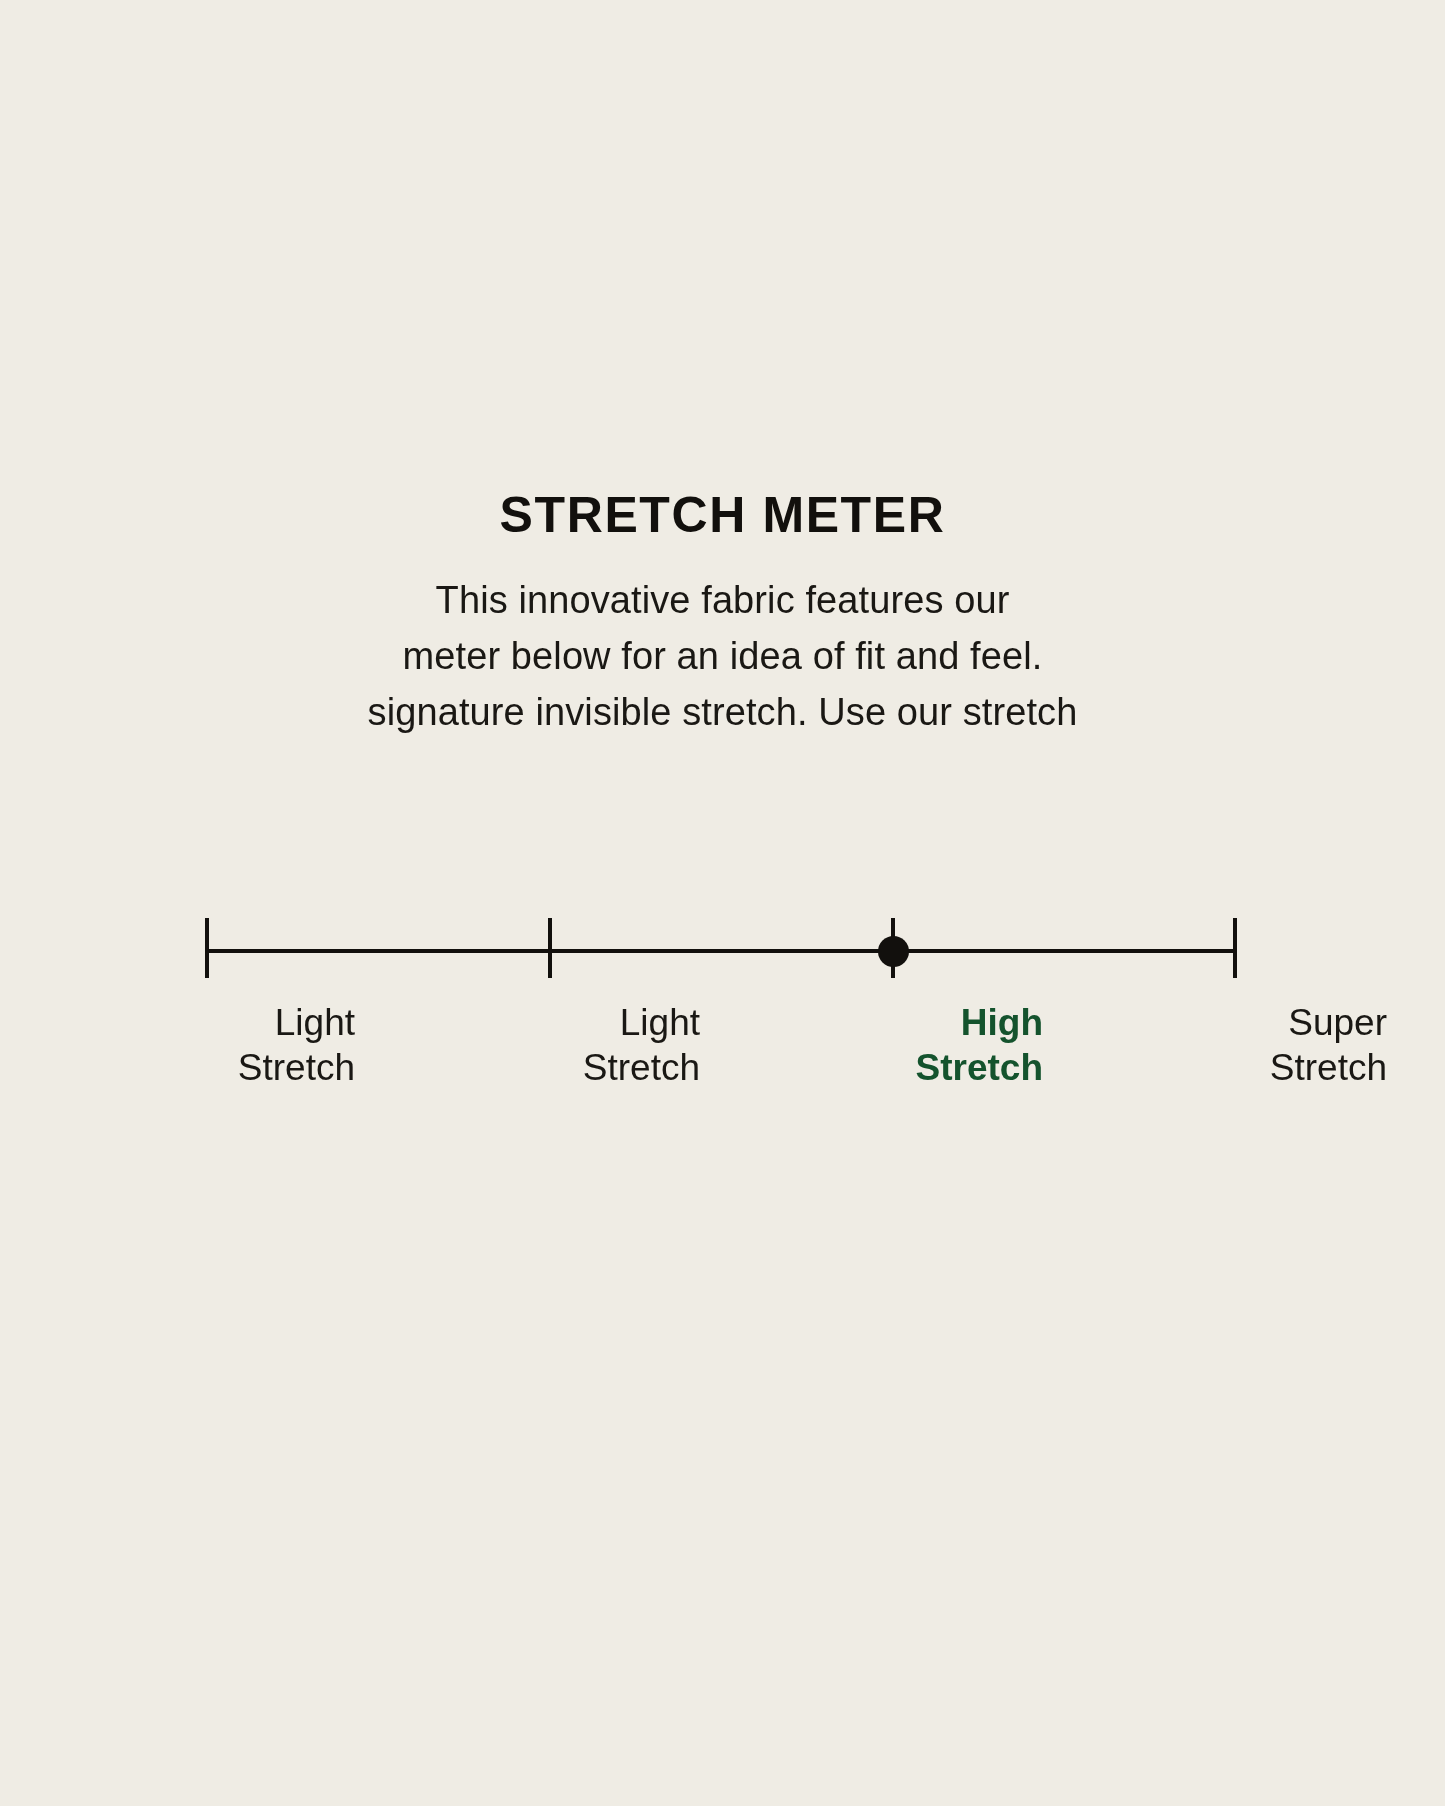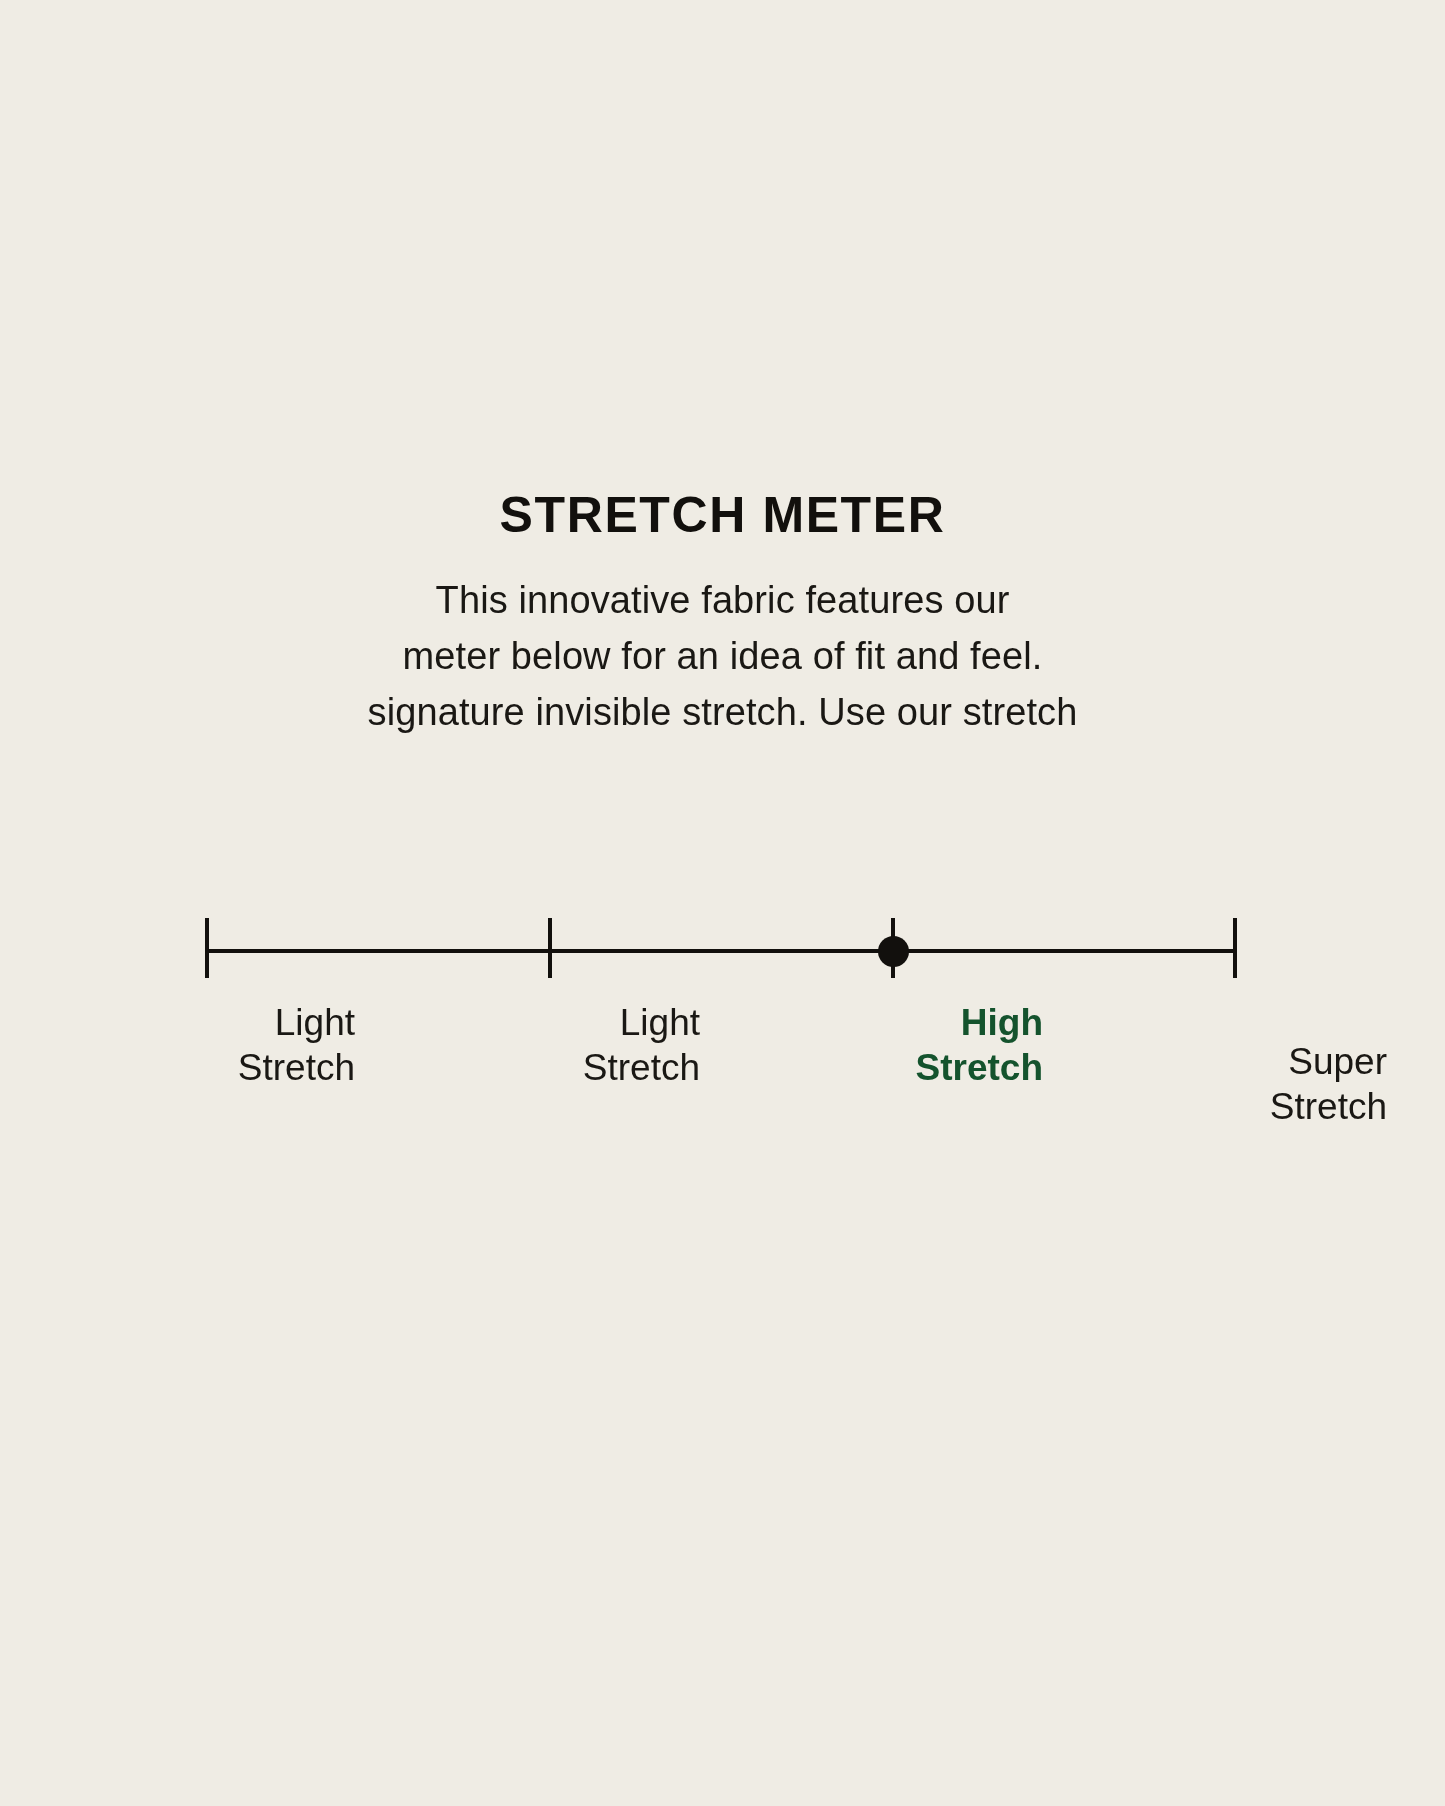--- a/index.html
+++ b/index.html
@@ -162,20 +162,20 @@
     <div class="meter-label" style="left:550px;">
       <span class="label-line">Light</span>
       <span class="label-line">Stretch</span>
     </div>
 
     <div class="meter-label is-active" style="left:893px;">
       <span class="label-line">High</span>
       <span class="label-line">Stretch</span>
     </div>
 
-    <div class="meter-label" style="left:1237px;margin-top:39px;">
+    <div class="meter-label" style="left:1237px;">
       <span class="label-line">Super</span>
       <span class="label-line">Stretch</span>
     </div>
 
   </div>
 
 </div>
 
 </body></html>

